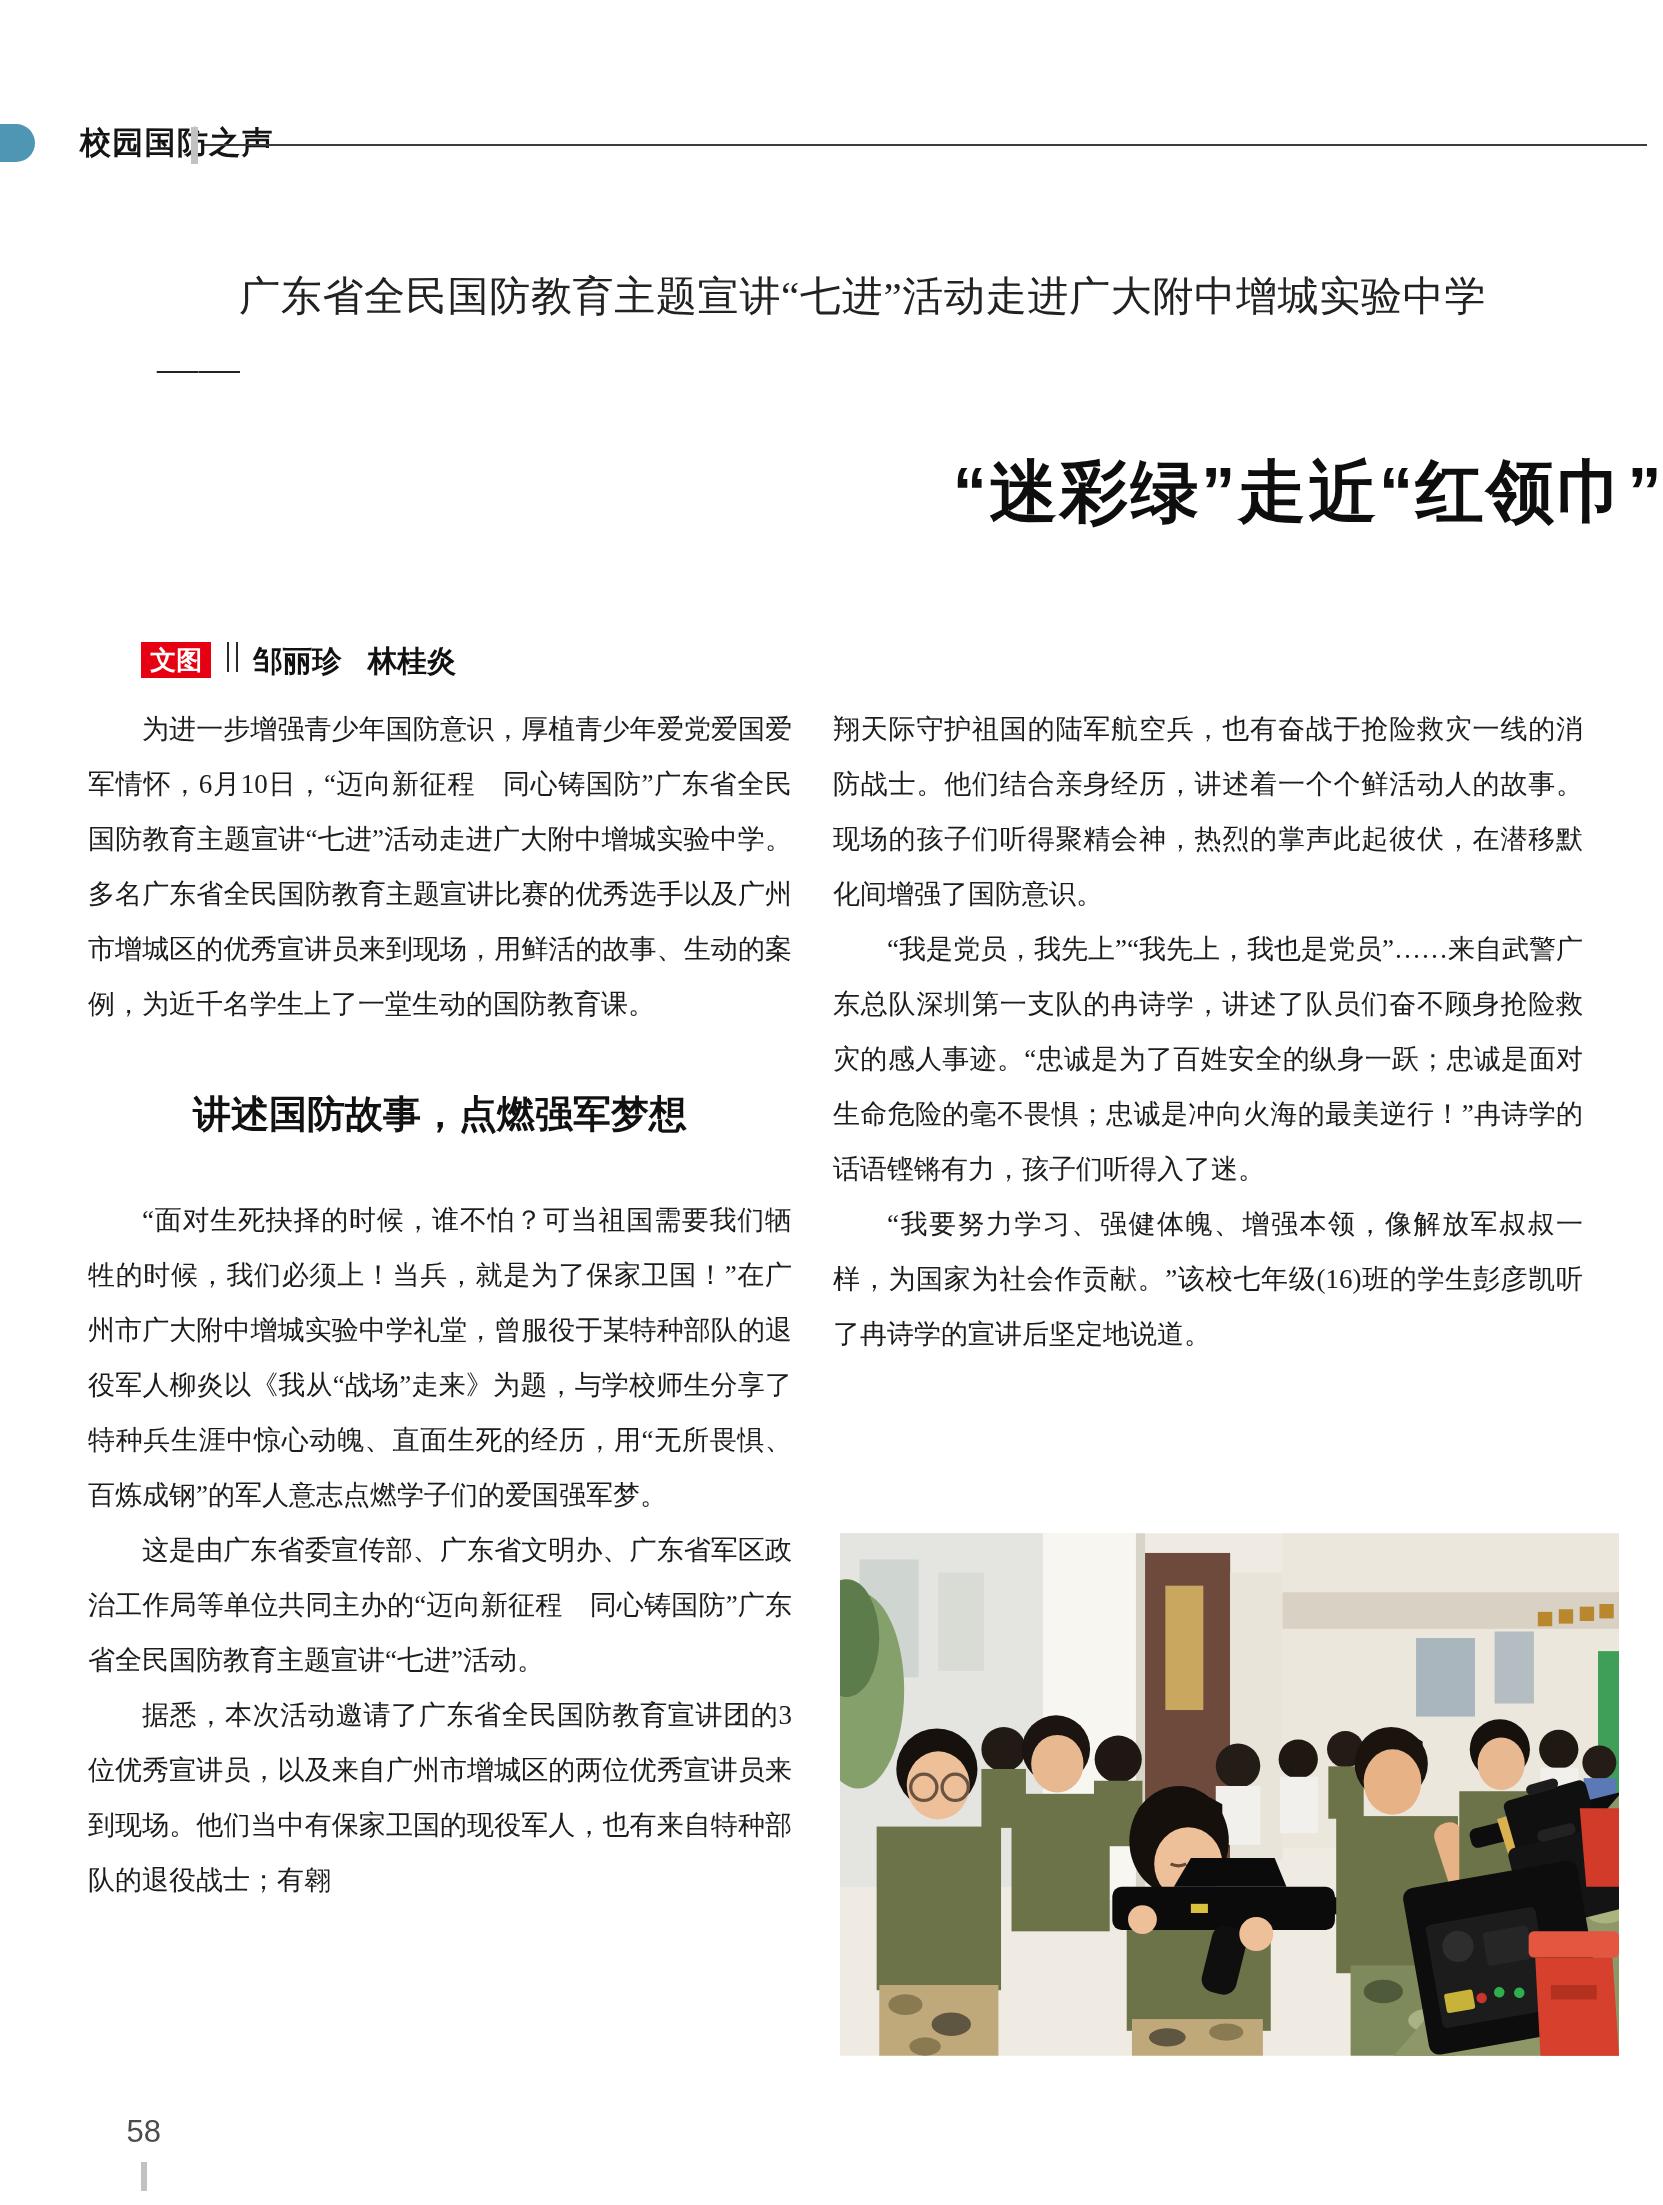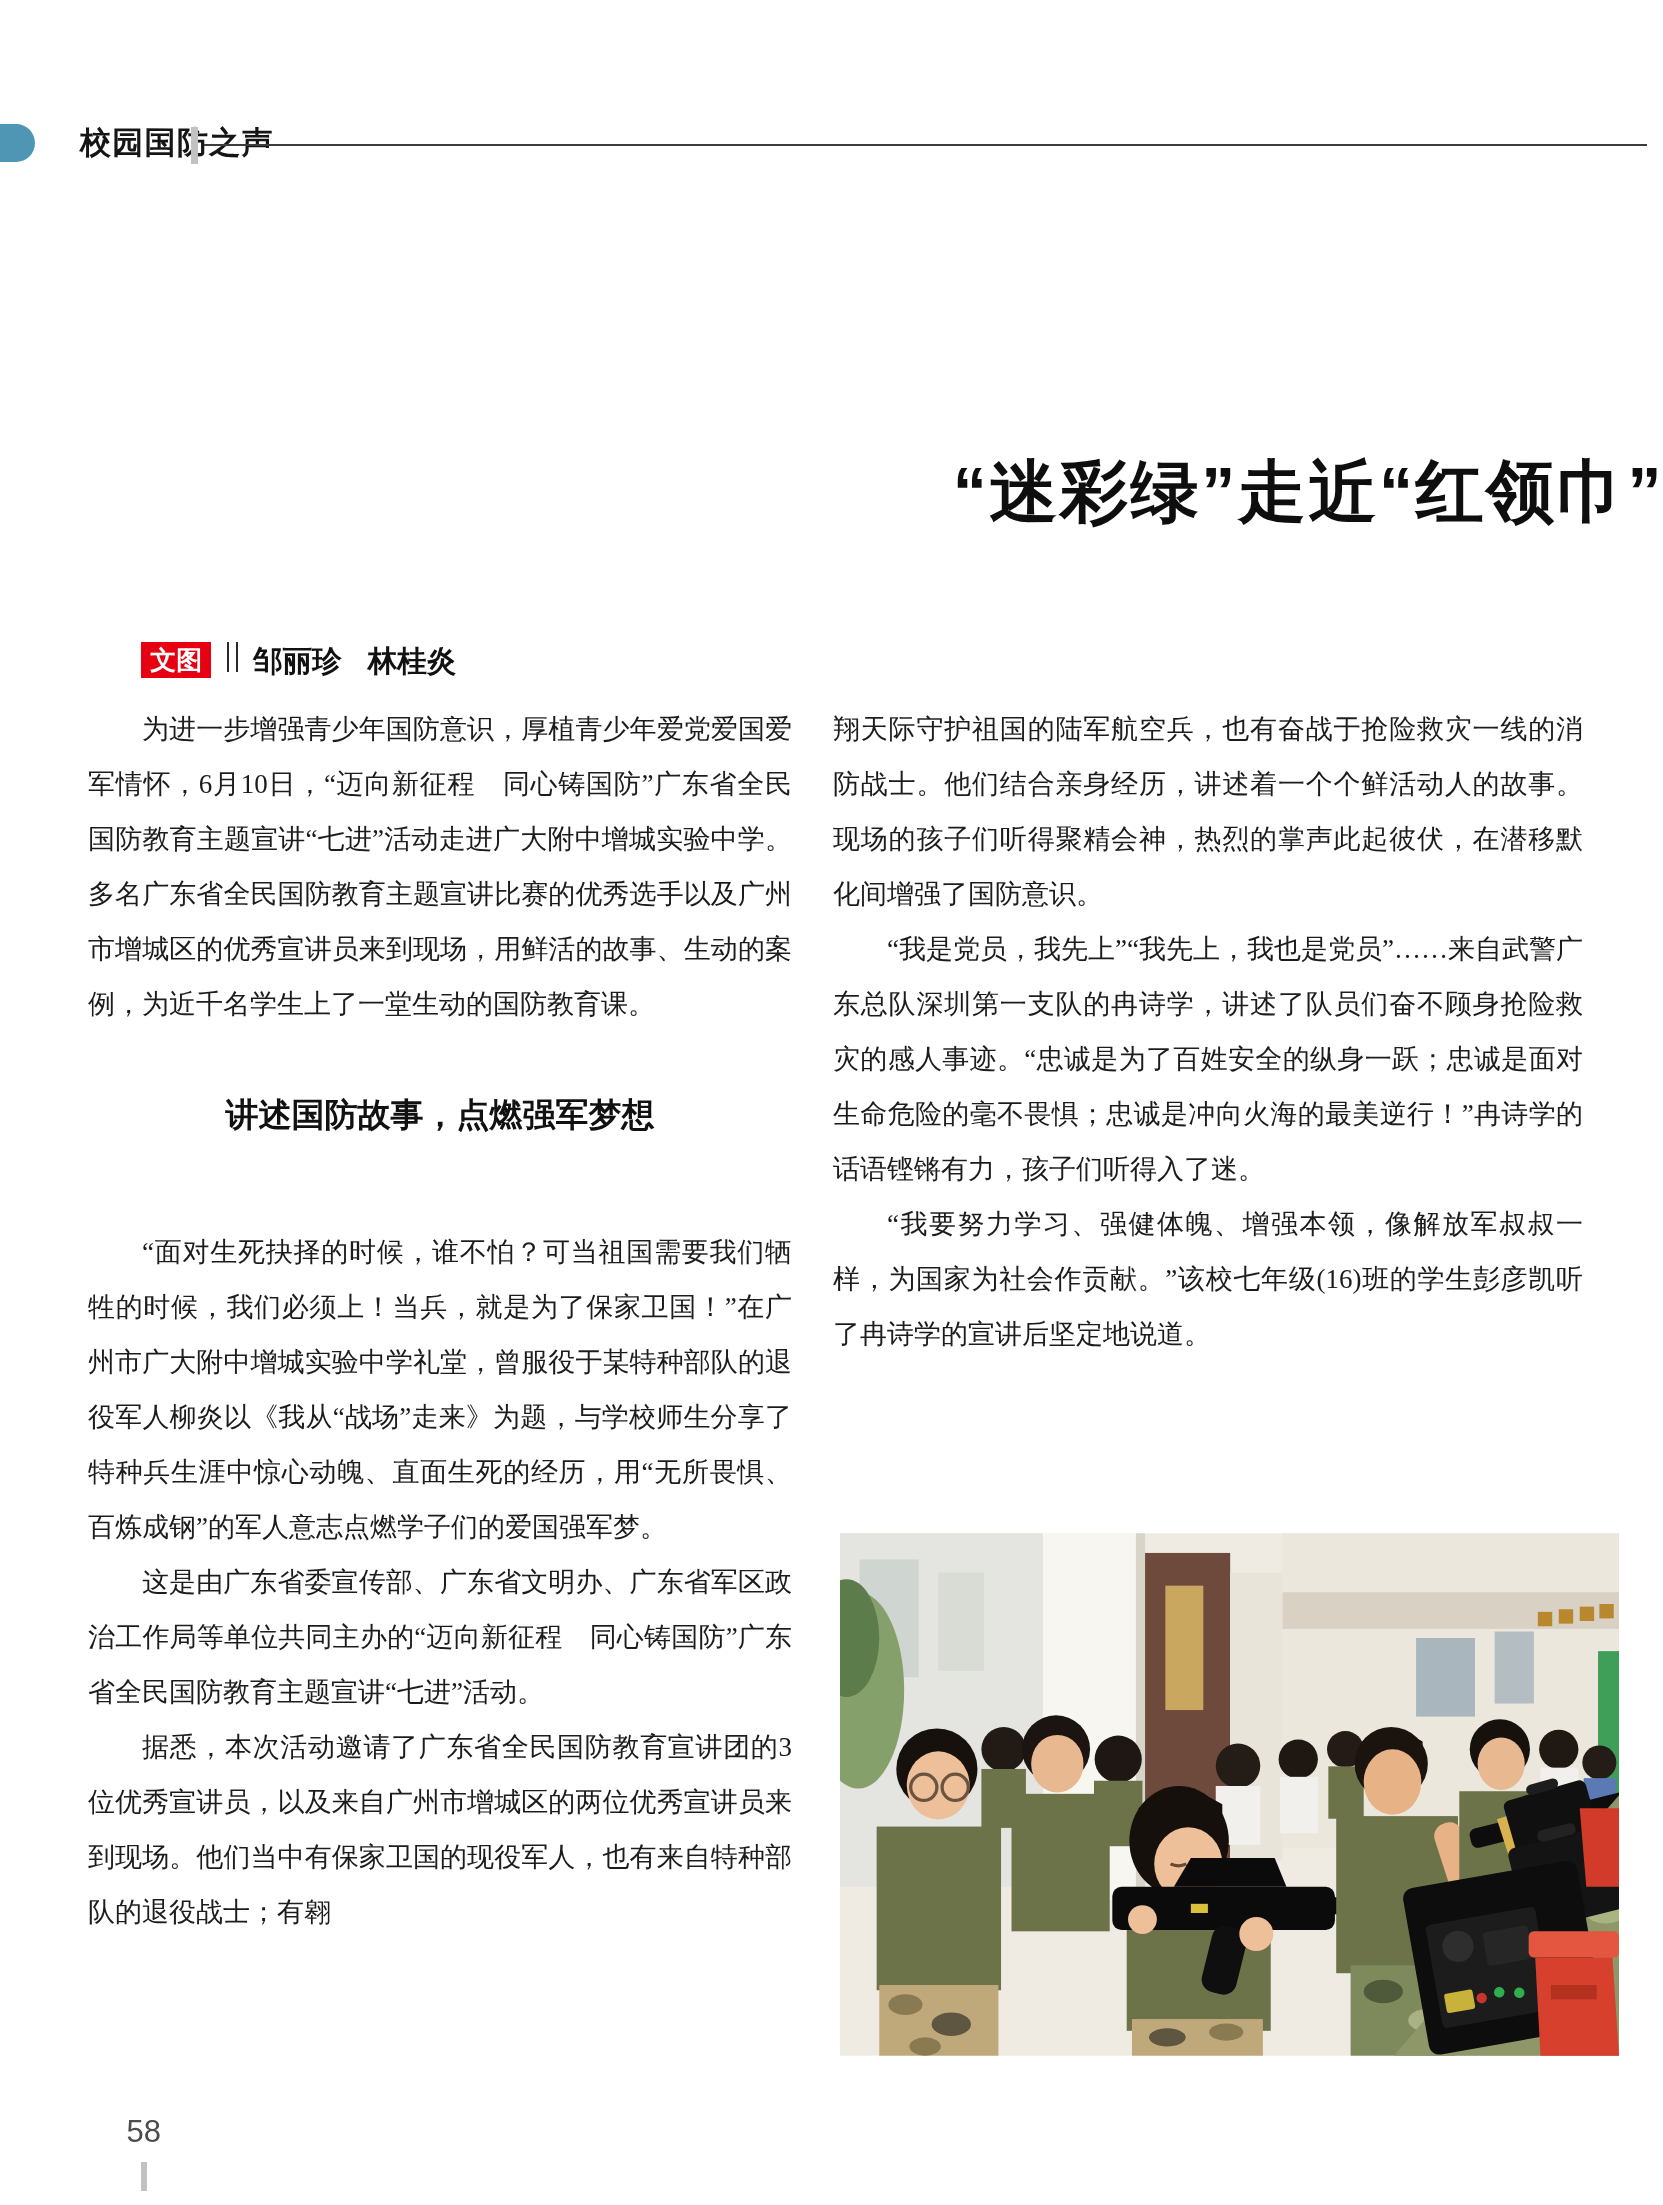--- a/index.html
+++ b/index.html
@@ -32,42 +32,43 @@
     font-family:"Liberation Sans","DejaVu Sans",sans-serif;font-weight:700;
     font-size:29.5px;color:#111;}
   
   .col{position:absolute;top:702px;font-size:27px;line-height:55px;
     text-align:justify;color:#1c1c1c;}
   .col-left{left:88px;width:704px;}
   .col-right{left:833px;width:750px;}
   .col p{margin:0;text-indent:2em;}
   .col p.noindent{text-indent:0;}
   .section-heading{font-family:"Liberation Sans","DejaVu Sans",sans-serif;
-    font-weight:700;font-size:33px;line-height:41px;text-align:center;text-indent:0;
-    margin:62px 0 90px 0;color:#111;}
+    font-weight:700;font-size:38px;line-height:41px;text-align:center;text-indent:0;
+    margin:62px 0 58px 0;color:#111;}
   
   .photo{position:absolute;left:840px;top:1533px;width:779px;height:523px;overflow:hidden;}
   .photo svg{display:block;}
   
   .footer{position:absolute;left:75px;top:2114px;display:flex;align-items:center;gap:11.8px;
     font-family:"Liberation Sans","DejaVu Sans",sans-serif;flex-direction:column;}
   .footer-page{font-size:31px;color:#4c4c4c;}
   .footer-bar{width:5.9px;height:29px;background:#c2c2c2;}
   .footer-section{font-size:27.5px;color:#1f1f1f;}
 </style>
 </head>
 <body>
 
 <div class="page">
 
   <div class="kicker-chip"></div>
   <div class="kicker-title">校园国防之声</div>
   <div class="kicker-bar"></div>
   <div class="kicker-line"></div>
 
+  <div class="subtitle">广东省全民国防教育主题宣讲“七进”活动走进广大附中增城实验中学——</div>
 
   <div class="main-title">“迷彩绿”走近“红领巾”</div>
 
   <div class="byline">
     <span class="byline-chip">文图</span>
     <span class="byline-sep"></span>
     <span class="byline-authors">
       <span>邹丽珍</span>
       <span>林桂炎</span>
     </span>

